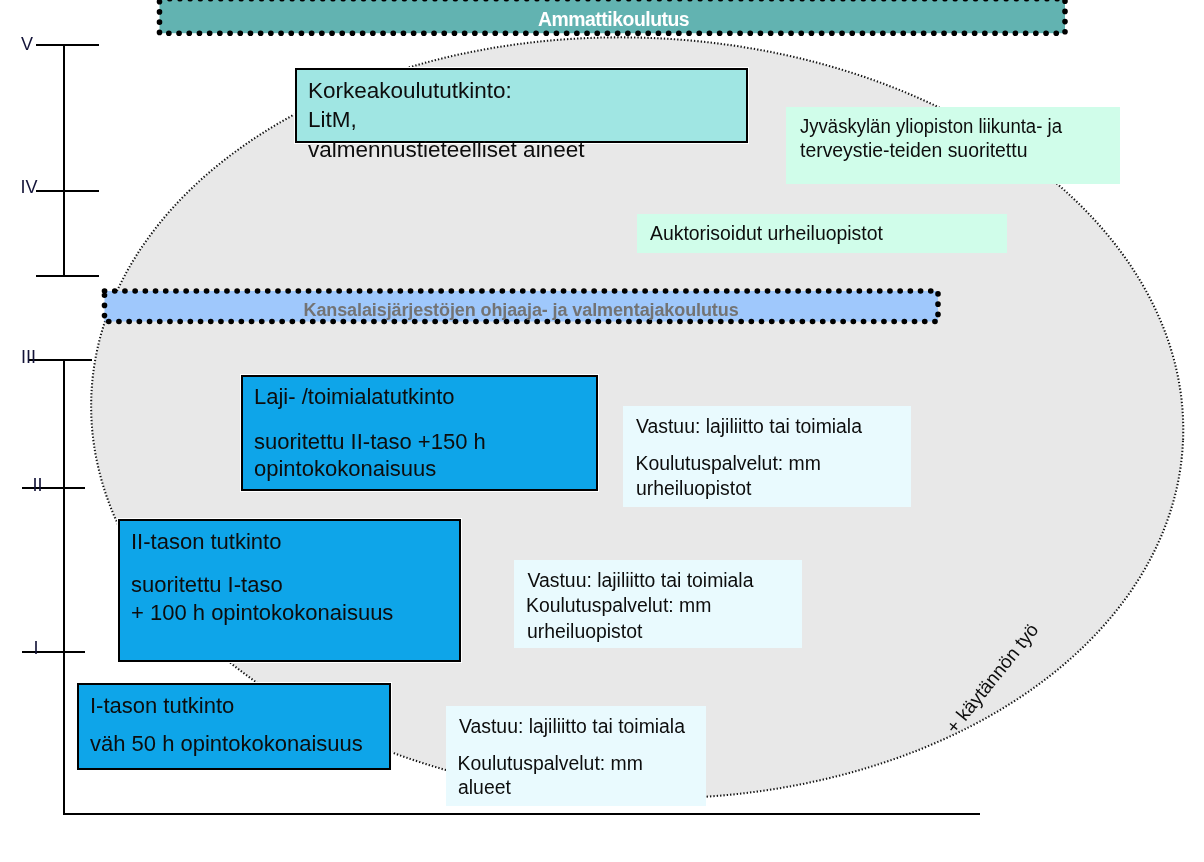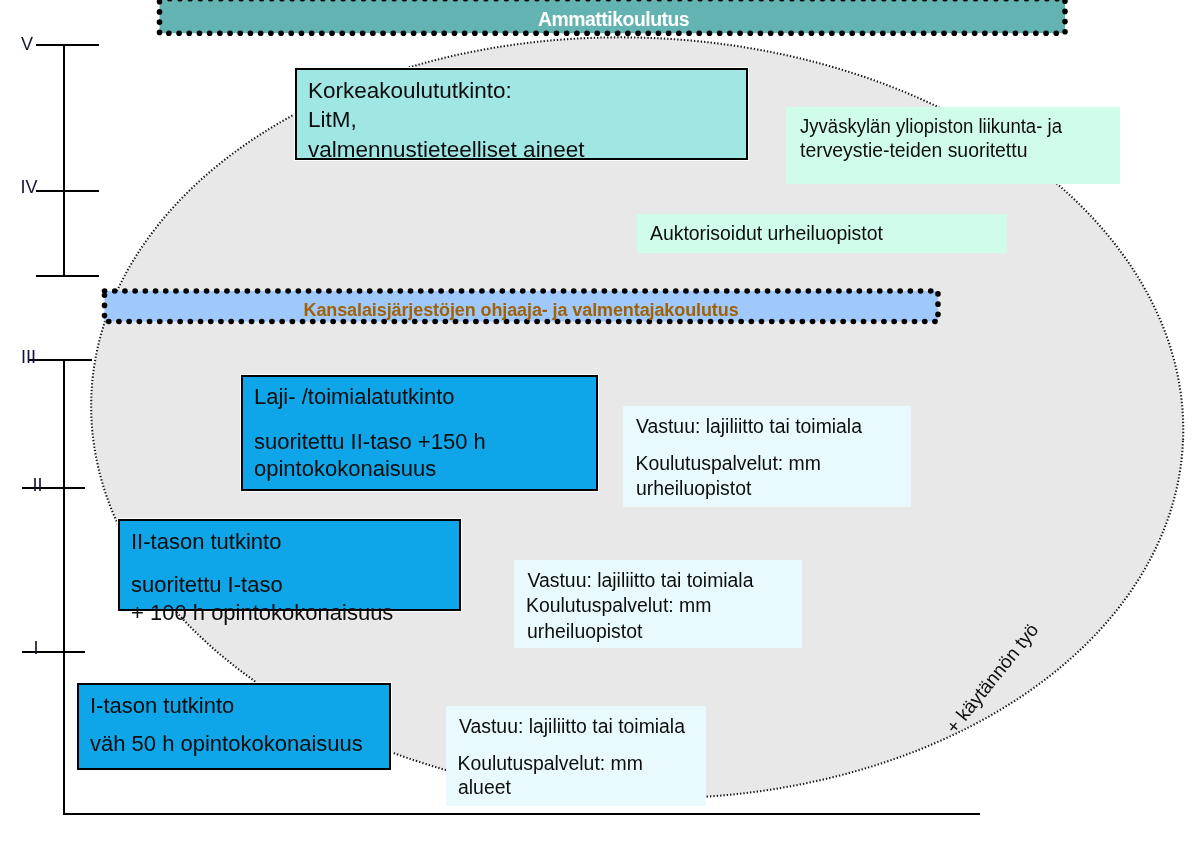--- a/index.html
+++ b/index.html
@@ -42,34 +42,34 @@
       <path d="M63 814 H980"></path>
     </g>
   </svg>
 
   <div class="axis-lbl" style="left:21px;top:35px;font-size:18px;">V</div>
   <div class="axis-lbl" style="left:20.6px;top:178px;font-size:18px;">IV</div>
   <div class="axis-lbl" style="left:21px;top:347.5px;font-size:18px;">III</div>
   <div class="axis-lbl" style="left:32.5px;top:475.5px;font-size:18px;">II</div>
   <div class="axis-lbl" style="left:33.5px;top:639px;font-size:18px;">I</div>
 
-  <div class="node solid t-cyan" style="left:295px;top:68px;width:453px;height:92px;font-size:22.5px;">
+  <div class="node solid t-cyan" style="left:295px;top:68px;width:453px;height:75px;font-size:22.5px;">
     <span class="ln" style="left:11px;top:10px;">Korkeakoulututkinto:</span>
     <span class="ln" style="left:11px;top:38.5px;">LitM,</span>
     <span class="ln" style="left:11px;top:68.5px;">valmennustieteelliset aineet</span>
   </div>
 
 
   <div class="node solid t-blue" style="left:241px;top:375px;width:357px;height:116px;font-size:22px;">
     <span class="ln" style="left:11px;top:9px;">Laji- /toimialatutkinto</span>
     <span class="ln" style="left:11px;top:54px;">suoritettu II-taso +150 h</span>
     <span class="ln" style="left:11px;top:81px;">opintokokonaisuus</span>
   </div>
 
-  <div class="node solid t-blue" style="left:118px;top:519px;width:343px;height:92px;font-size:22px;">
+  <div class="node solid t-blue" style="left:118px;top:519px;width:343px;height:143px;font-size:22px;">
     <span class="ln" style="left:11px;top:10px;">II-tason tutkinto</span>
     <span class="ln" style="left:11px;top:53px;">suoritettu I-taso</span>
     <span class="ln" style="left:11px;top:81px;">+ 100 h opintokokonaisuus</span>
   </div>
 
   <div class="node solid t-blue" style="left:77px;top:683px;width:314px;height:87px;font-size:22px;">
     <span class="ln" style="left:11px;top:10px;">I-tason tutkinto</span>
     <span class="ln" style="left:11px;top:48px;">väh 50 h opintokokonaisuus</span>
   </div>
 
@@ -99,17 +99,17 @@
     <span class="ln" style="left:11.5px;top:48px;">Koulutuspalvelut: mm</span>
     <span class="ln" style="left:12px;top:72px;">alueet</span>
   </div>
 
   <svg class="layer">
     <rect x="159.5" y="-1.2" width="905.5" height="34.4" fill="#62b3b1" stroke="#000" stroke-width="5.6" stroke-dasharray="0.1 10.1" stroke-linecap="round"></rect>
     <rect x="104.5" y="291" width="833.5" height="30.5" fill="#9fc8fc" stroke="#000" stroke-width="5.6" stroke-dasharray="0.1 10.1" stroke-linecap="round"></rect>
   </svg>
 
   <div class="ln" style="left:538px;top:10.4px;font-size:19.4px;font-weight:bold;color:#ffffff;letter-spacing:-0.48px;">Ammattikoulutus</div>
-  <div class="ln" style="left:303.5px;top:301.3px;font-size:18px;font-weight:bold;color:#a16207;letter-spacing:-0.1px;">Kansalaisjärjestöjen ohjaaja- ja valmentajakoulutus</div>
+  <div class="ln" style="left:303.5px;top:301.3px;font-size:18px;font-weight:bold;color:#737373;letter-spacing:-0.1px;">Kansalaisjärjestöjen ohjaaja- ja valmentajakoulutus</div>
 
   <div class="rot-lbl" style="left:959px;top:716px;font-size:19px;transform:rotate(-51.2deg);">+ käytännön työ</div>
 
 </div>
 
 </body></html>

